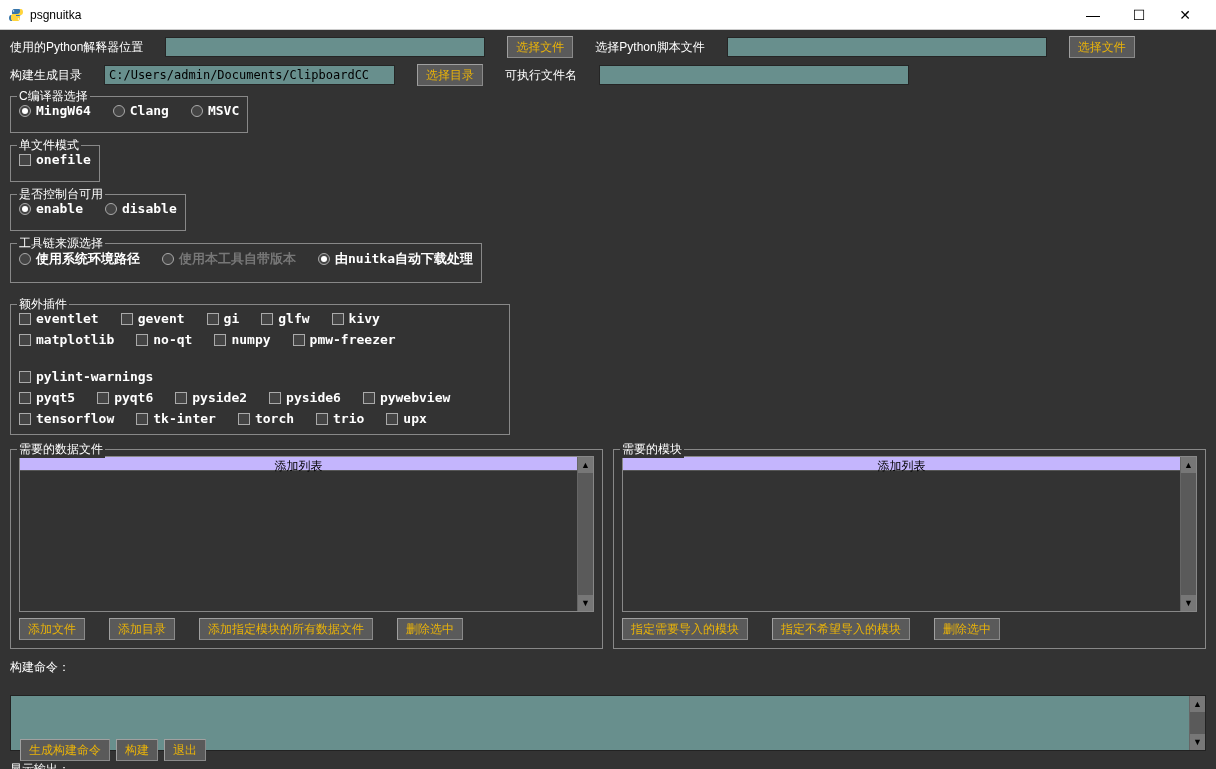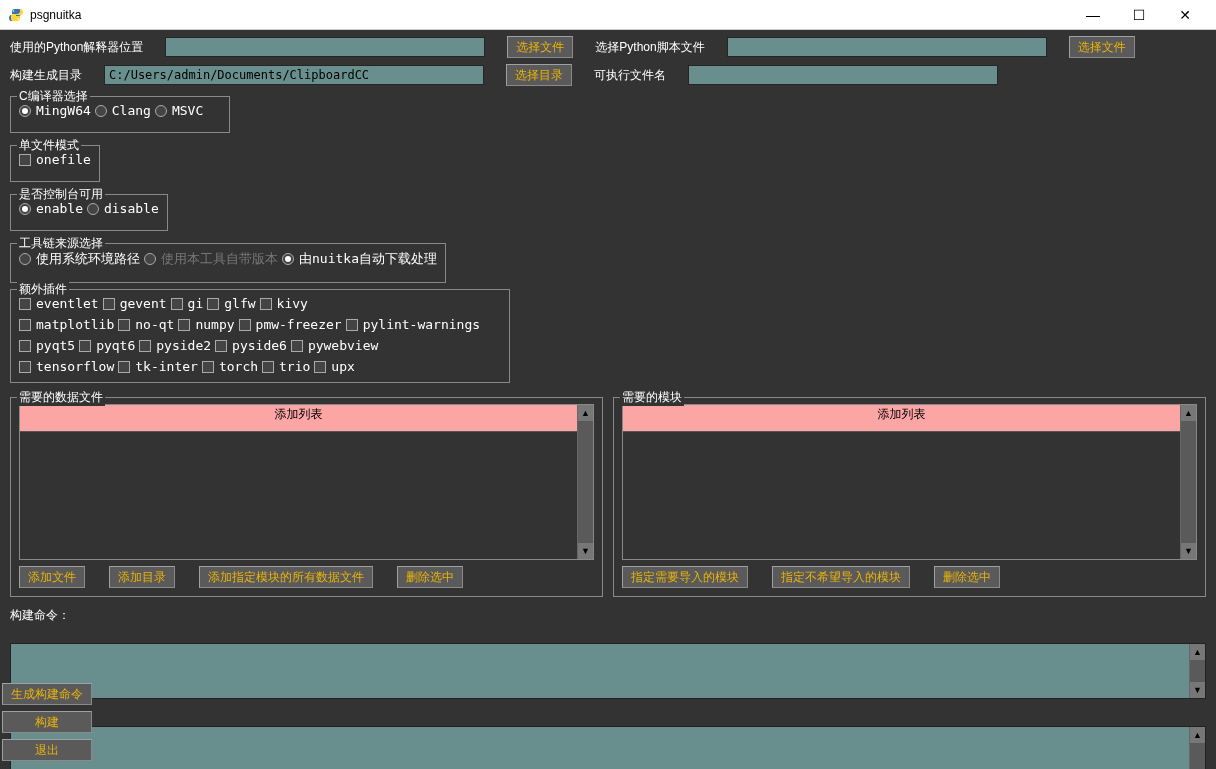--- a/index.html
+++ b/index.html
@@ -63,21 +63,21 @@
   margin-top: 4px;
 }
 .fieldset .legend {
   position: absolute;
   top: -9px;
   left: 6px;
   background: #333333;
   padding: 0 2px;
   white-space: nowrap;
 }
-.fs-row { display: flex; gap: 4px; margin-bottom: 6px; flex-wrap: wrap; }
+.fs-row { display: flex; gap: 22px; margin-bottom: 6px; flex-wrap: wrap; font-weight: bold; }
 .radio, .check {
   display: inline-flex;
   align-items: center;
   gap: 5px;
   font-family: Consolas, monospace;
   font-size: 13px;
 }
 .radio .r {
   width: 12px; height: 12px; border-radius: 50%;
   border: 1px solid #aaa; background: #444;
@@ -99,24 +99,24 @@
   display: flex;
   height: 156px;
   border: 1px solid #888;
 }
 .listbox {
   flex: 1;
   background: #333;
   overflow: hidden;
 }
 .listhead {
-  background: #fca5a5;
+  background: #c4b5fd;
   color: #000;
   text-align: center;
-  height: 27px;
+  height: 14px;
   line-height: 18px;
   border-bottom: 1px solid #555;
   font-size: 12px;
 }
 .vscroll {
   width: 16px;
   background: #555;
   display: flex; flex-direction: column;
   border-left: 1px solid #666;
 }
@@ -133,25 +133,24 @@
 .textarea {
   flex: 1;
   background: #688f8d;
   min-height: 46px;
 }
 .two-cols { display: flex; gap: 10px; }
 .col { flex: 1; }
 .btnbar { display: flex; gap: 24px; margin-top: 6px; }
 .bottombar {
   position: absolute;
-  left: 2px;
+  left: 20px;
   bottom: 8px;
   display: flex;
   gap: 6px;
-  flex-direction: column;
 }
 </style>
 </head>
 <body>
 
 <div class="titlebar">
   <span class="icon">
     <svg width="14" height="14" viewBox="0 0 14 14">
         <path d="M6 1C3 1 3 3 3 4v2h4v1H2C1 7 0 8 0 10s1 3 2 3h1v-2c0-2 1-3 3-3h4c1 0 2-1 2-2V4c0-1 0-3-3-3H6z" fill="#3776ab"></path>
         <circle cx="4.5" cy="3" r="0.8" fill="#fff"></circle>
@@ -173,21 +172,21 @@
     <span class="label">使用的Python解释器位置</span>
     <input class="txt" style="width: 320px;" value="">
     <button class="btn">选择文件</button>
     <span class="label">选择Python脚本文件</span>
     <input class="txt" style="width: 320px;" value="">
     <button class="btn">选择文件</button>
   </div>
 
   <div class="row">
     <span class="label">构建生成目录</span>
-    <input class="txt" style="width: 380px;" value="C:/Users/admin/Documents/ClipboardCC">
+    <input class="txt" style="width: 291px;" value="C:/Users/admin/Documents/ClipboardCC">
     <button class="btn">选择目录</button>
     <span class="label">可执行文件名</span>
     <input class="txt" style="width: 310px;" value="">
   </div>
 
   <div class="groups-row">
     <div class="fieldset" style="min-width:220px">
       <span class="legend">C编译器选择</span>
       <div class="fs-row">
         <span class="radio selected">
@@ -241,21 +240,21 @@
             <span>使用本工具自带版本</span>
           </span>
         <span class="radio selected">
             <span class="r"></span>
             <span>由nuitka自动下载处理</span>
           </span>
       </div>
     </div>
   </div>
 
-  <div class="fieldset" style="width:500px;margin-top:6px">
+  <div class="fieldset" style="width:500px;margin-top:21px">
     <span class="legend">额外插件</span>
     <div class="fs-row">
       <span class="check">
           <span class="c"></span>
           <span>eventlet</span>
         </span>
       <span class="check">
           <span class="c"></span>
           <span>gevent</span>
         </span>

